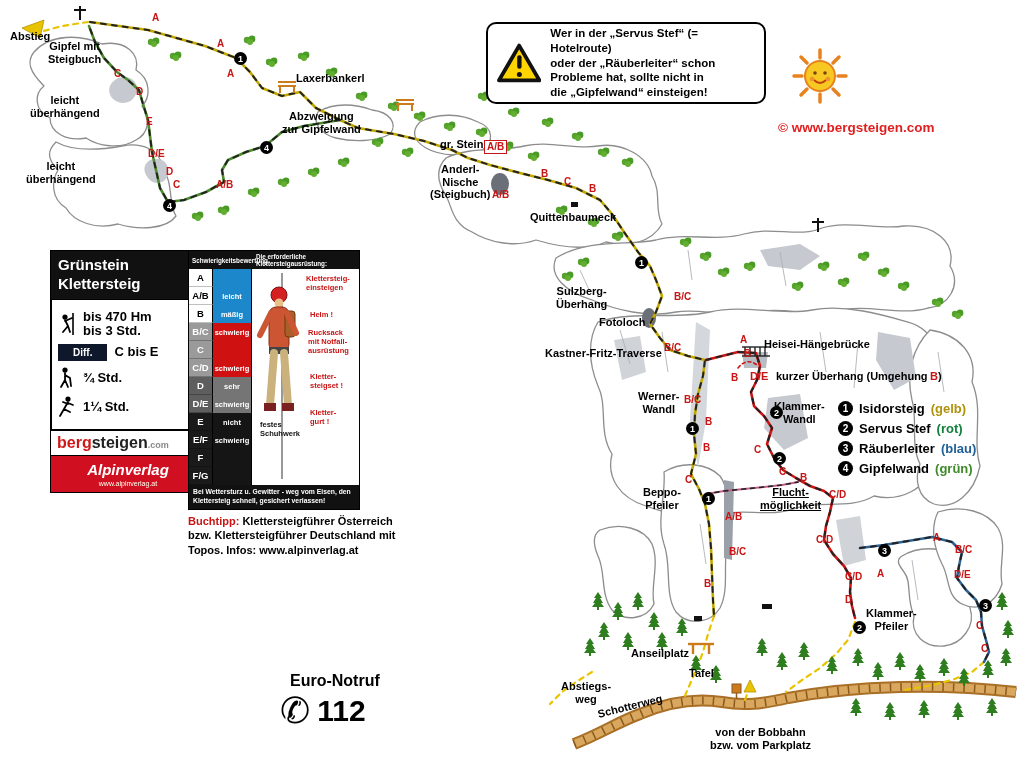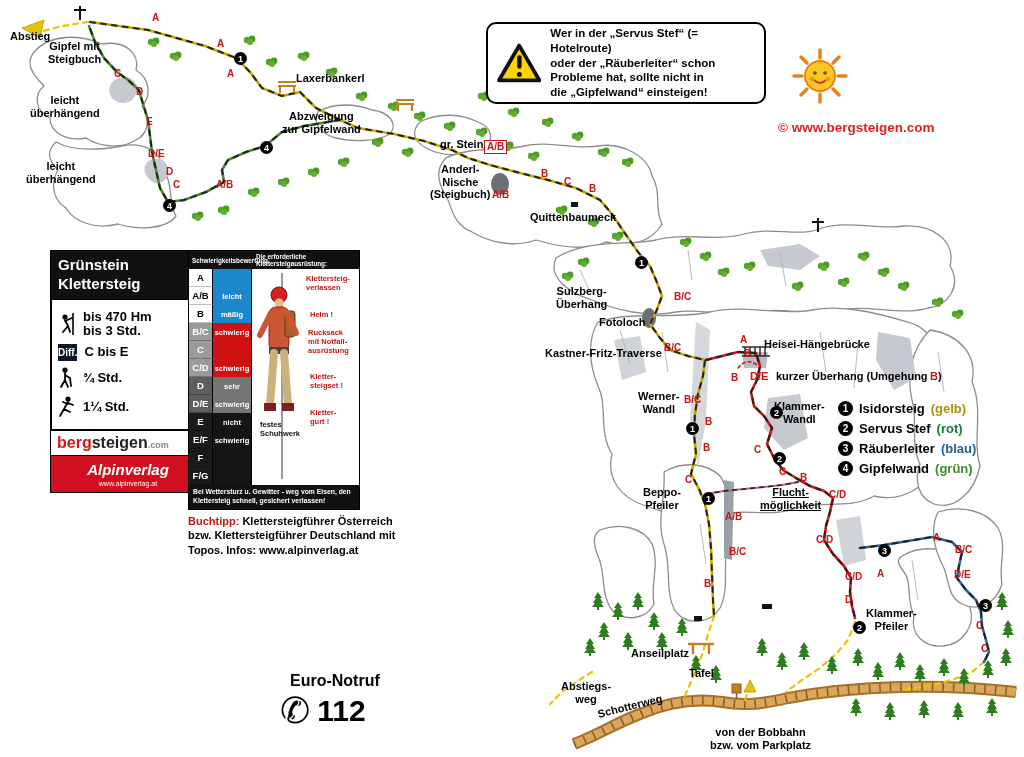--- a/index.html
+++ b/index.html
@@ -20,21 +20,21 @@
      border-radius:10px;background:#fff;display:flex;align-items:center;gap:9px;padding:6px 9px;z-index:7}
   #warning-box .wtext{font-size:11.5px;font-weight:bold;line-height:1.3}
   
   #watermark{position:absolute;left:778px;top:120px;font-size:13.5px;font-weight:bold;color:#e02020;z-index:7}
   
   #info-box{position:absolute;left:50px;top:250px;width:156px;z-index:7}
   .ib-title{background:#111;color:#fff;font-size:15px;font-weight:bold;padding:5px 7px;line-height:1.25;border:1px solid #000}
   .ib-stats{background:#fff;border:2px solid #000;border-top:none;padding:5px 6px}
   .stat{display:flex;align-items:center;gap:7px;margin:5px 0}
   .stat .stat-text{font-size:13px;font-weight:bold;line-height:1.15}
-  .diff-chip{background:#0f172a;color:#fff;font-size:10px;font-weight:bold;padding:3px 0}
+  .diff-chip{background:#0f172a;color:#fff;font-size:10px;font-weight:bold;padding:3px 15px}
   .ib-logo{background:#fff;border:1px solid #000;border-top:none;padding:4px 6px;line-height:1}
   .ib-logo .l-red{color:#d01818;font-weight:bold;font-size:16px}
   .ib-logo .l-black{color:#222;font-weight:bold;font-size:16px}
   .ib-logo .l-gray{color:#888;font-weight:bold;font-size:9px}
   .ib-pub{background:#d01020;border:1px solid #000;border-top:none;padding:5px 6px;text-align:center}
   .pub-name{color:#fff;font-weight:bold;font-style:italic;font-size:15px}
   .pub-url{color:#ffe;font-size:7px;margin-top:2px}
   
   #diff-table{position:absolute;left:188px;top:250px;width:172px;z-index:7;border:1px solid #000;background:#fff}
   #diff-header{display:flex;align-items:center;gap:4px;background:#111;color:#fff;padding:2px 3px;min-height:18px}
@@ -541,21 +541,21 @@
           <path d="M19,44 L8,66" stroke="#cc5533" stroke-width="6" stroke-linecap="round"></path>
           <path d="M35,44 L44,64" stroke="#cc5533" stroke-width="6" stroke-linecap="round"></path>
           <rect x="17" y="78" width="20" height="7" fill="#444"></rect>
           <path d="M22,84 L18,136" stroke="#cbb27c" stroke-width="8" stroke-linecap="round"></path>
           <path d="M32,84 L36,136" stroke="#cbb27c" stroke-width="8" stroke-linecap="round"></path>
           <rect x="12" y="134" width="12" height="8" fill="#7a2020"></rect>
           <rect x="30" y="134" width="12" height="8" fill="#7a2020"></rect>
         </svg>
         <div id="equip-layer">
             <div class="equip red" style="left: 54px; top: 6px;">Klettersteig-
-verlassen</div>
+einsteigen</div>
             <div class="equip red" style="left: 58px; top: 42px;">Helm !</div>
             <div class="equip red" style="left: 56px; top: 60px;">Rucksack
 mit Notfall-
 ausrüstung</div>
             <div class="equip red" style="left: 58px; top: 104px;">Kletter-
 steigset !</div>
             <div class="equip red" style="left: 58px; top: 140px;">Kletter-
 gurt !</div>
             <div class="equip blackc" style="left: 8px; top: 152px;">festes
 Schuhwerk</div>

